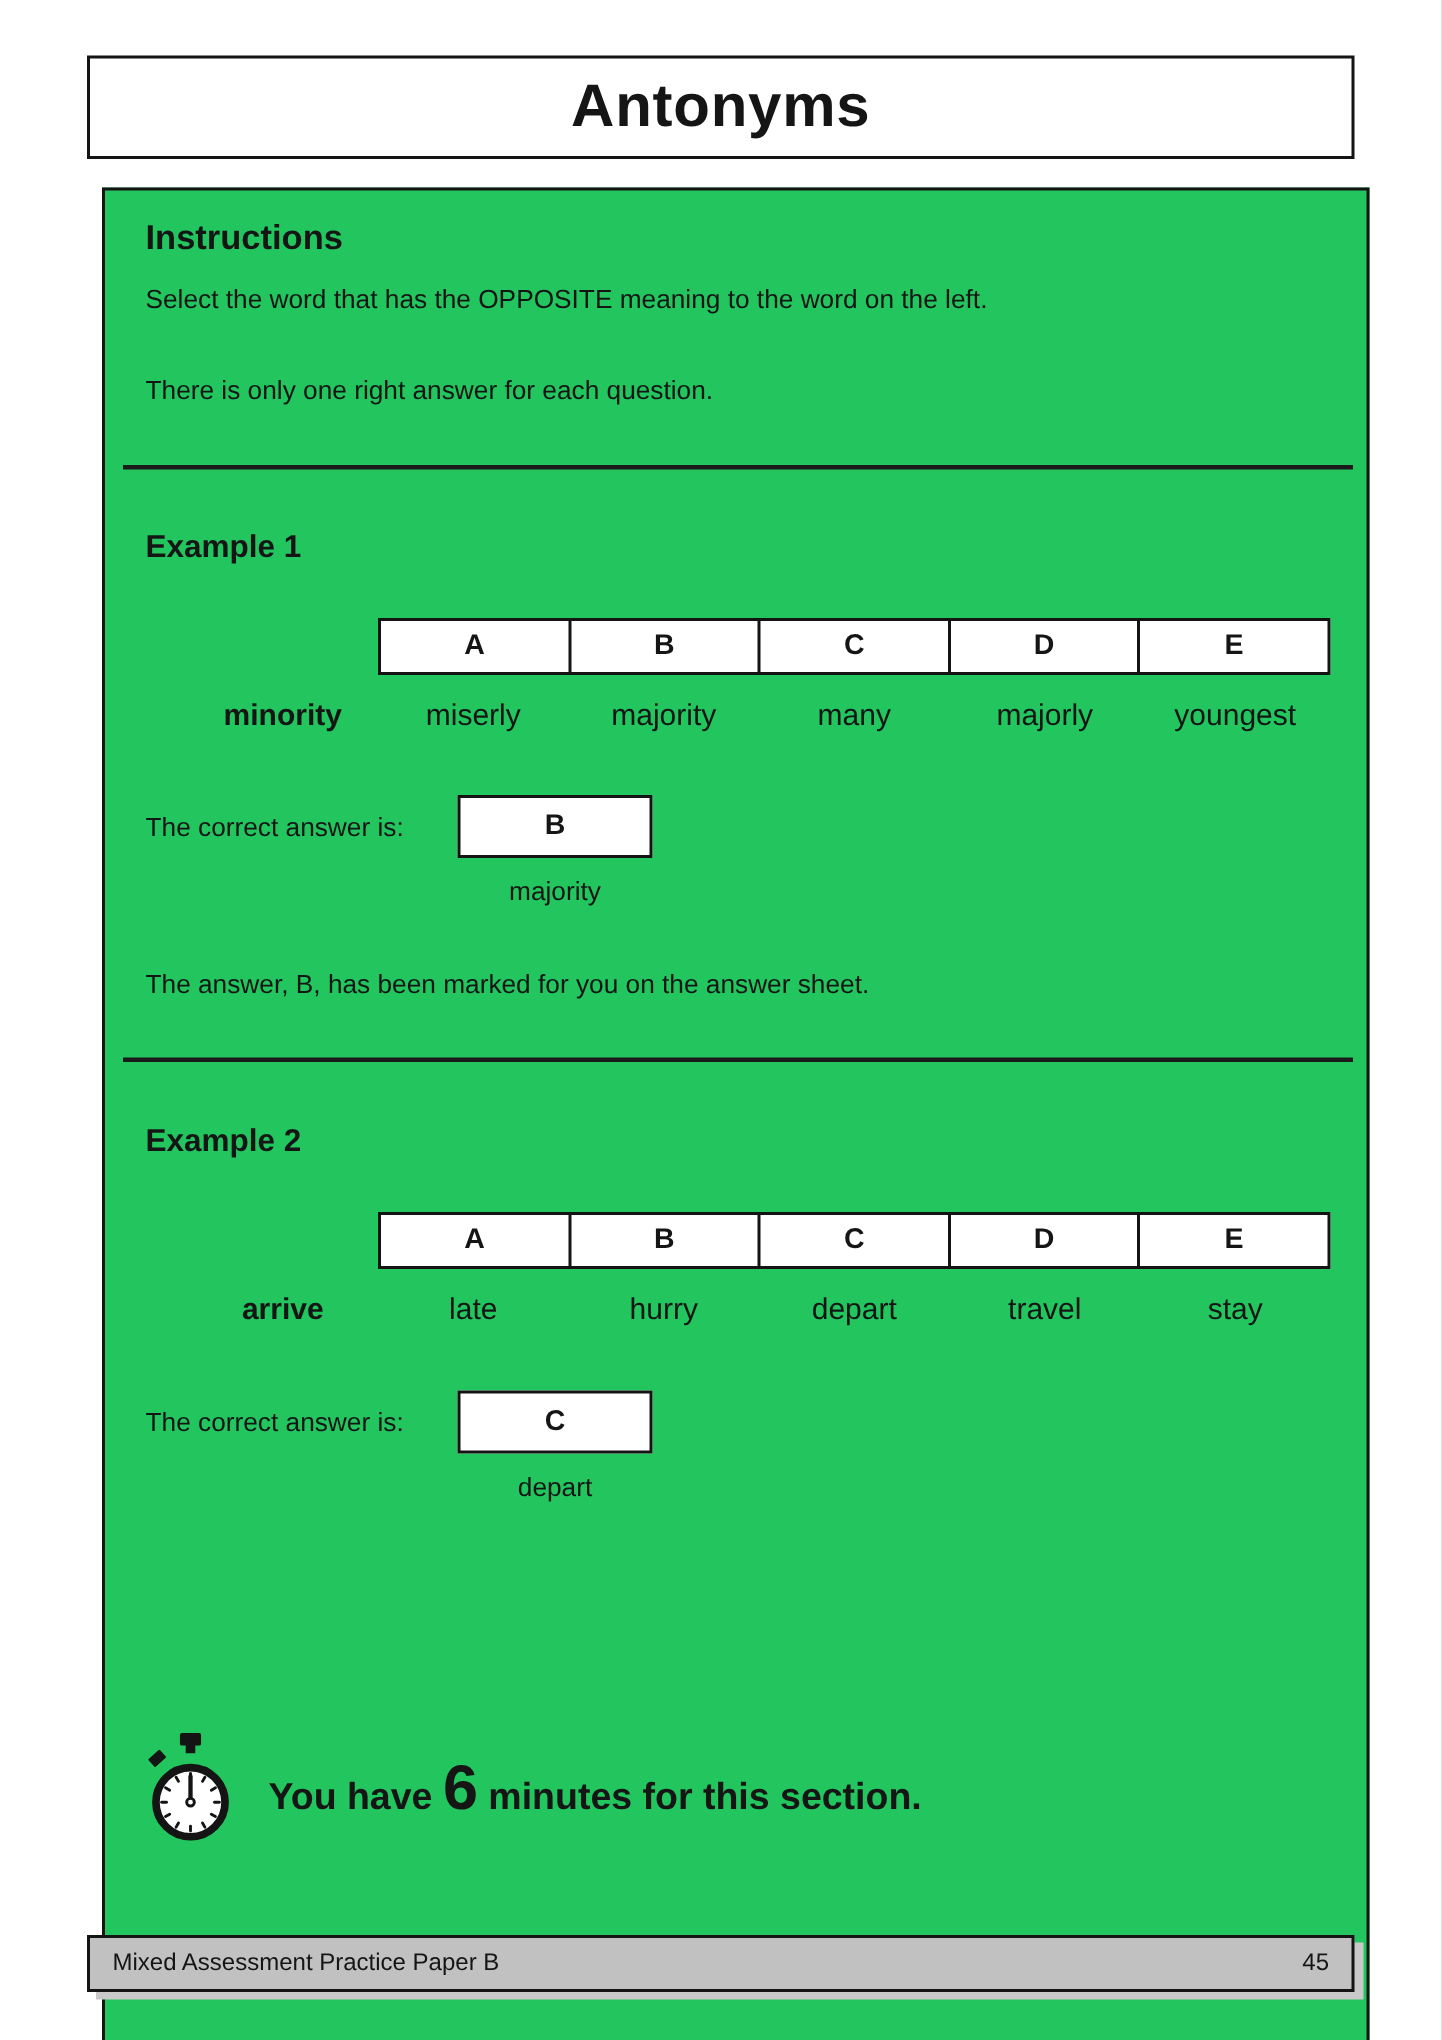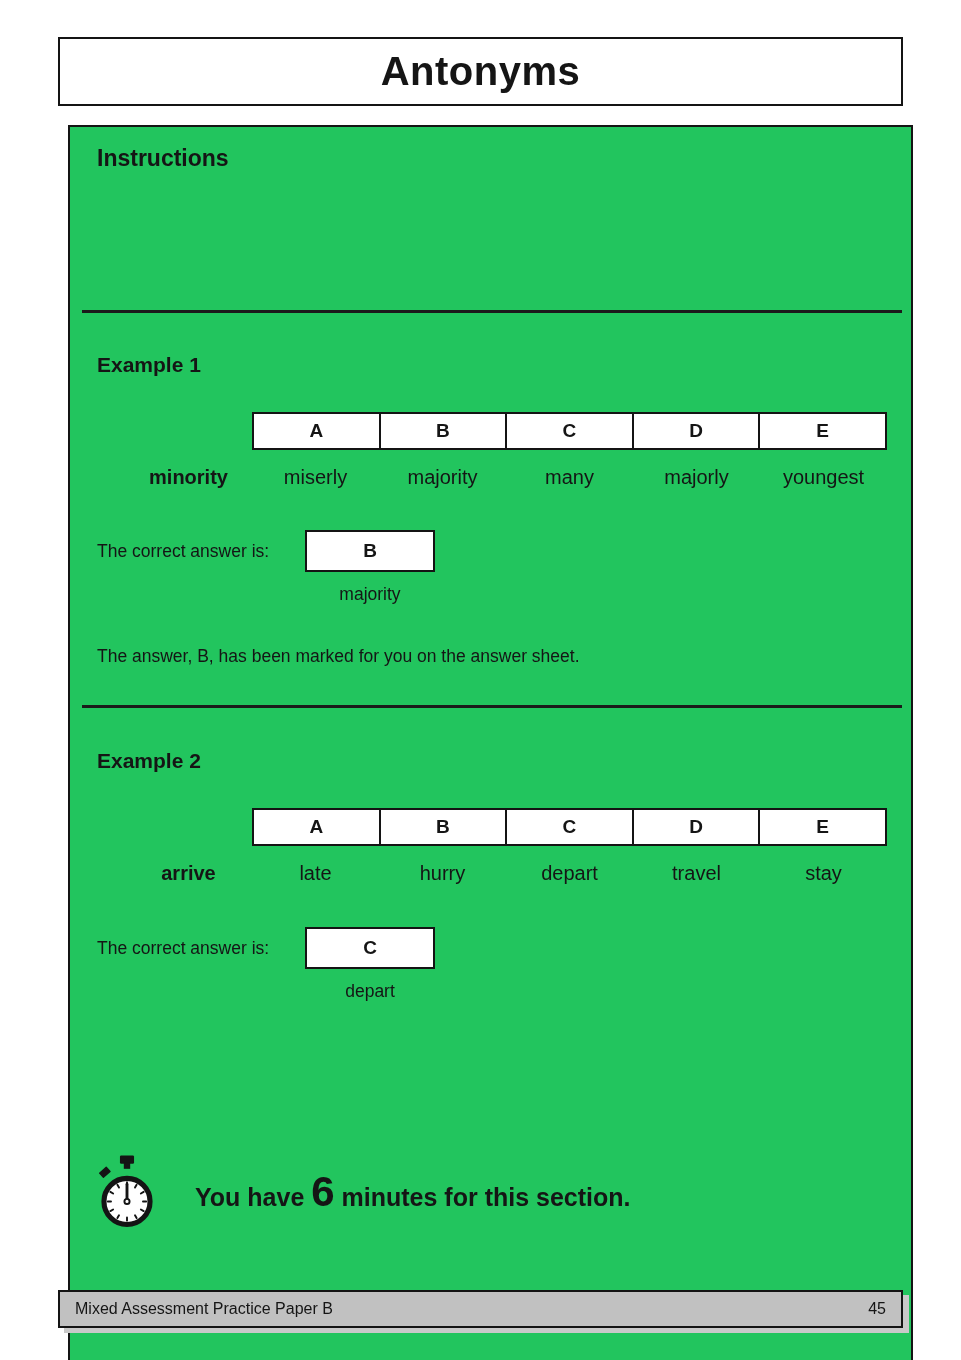--- a/index.html
+++ b/index.html
@@ -77,21 +77,21 @@
   .answer-word { left: 235px; width: 130px; text-align: center; }
   .aw1 { top: 455px; }
   .aw2 { top: 852px; }
 
   .n1 { left: 27px; top: 517px; }
   .n2 { left: 27px; top: 915px; }
 
   
   .timer { left: 25px; top: 1022px; height: 86px; display: flex; align-items: center; }
   .stopwatch { width: 64px; height: 75px; flex: 0 0 auto; }
-  .timer-text { margin-left: 36px; font-size: 25px; font-weight: bold; white-space: nowrap; }
+  .timer-text { margin-left: 20px; font-size: 25px; font-weight: bold; white-space: nowrap; }
   .timer-text .min { font-size: 42px; font-weight: bold; }
 
   
   .footer {
     position: absolute; left: 58px; top: 1290px; width: 845px; height: 38px;
     background: #c1c1c1;
     border: 2.5px solid #141414;
     box-shadow: 6px 5px 0 #c9c9c9;
     display: flex; align-items: center; justify-content: space-between;
     padding: 0 15px;
@@ -103,21 +103,23 @@
 
 <div class="title-box">
   <h1>Antonyms</h1>
 </div>
 
 <div class="main-box">
 
   <h2 class="instr-h">Instructions</h2>
 
   <div class="p1">
-  </div>
+    <p class="t">Select the word that has the OPPOSITE meaning to the word on the left.</p>
+  </div>
+  <p class="t p2">There is only one right answer for each question.</p>
 
   <div class="divider dv1"></div>
 
   <h3 class="t example-h eh1">Example 1</h3>
 
   <div class="letter-row lr1">
     <div class="letter-cell">A</div>
     <div class="letter-cell">B</div>
     <div class="letter-cell">C</div>
     <div class="letter-cell">D</div>

